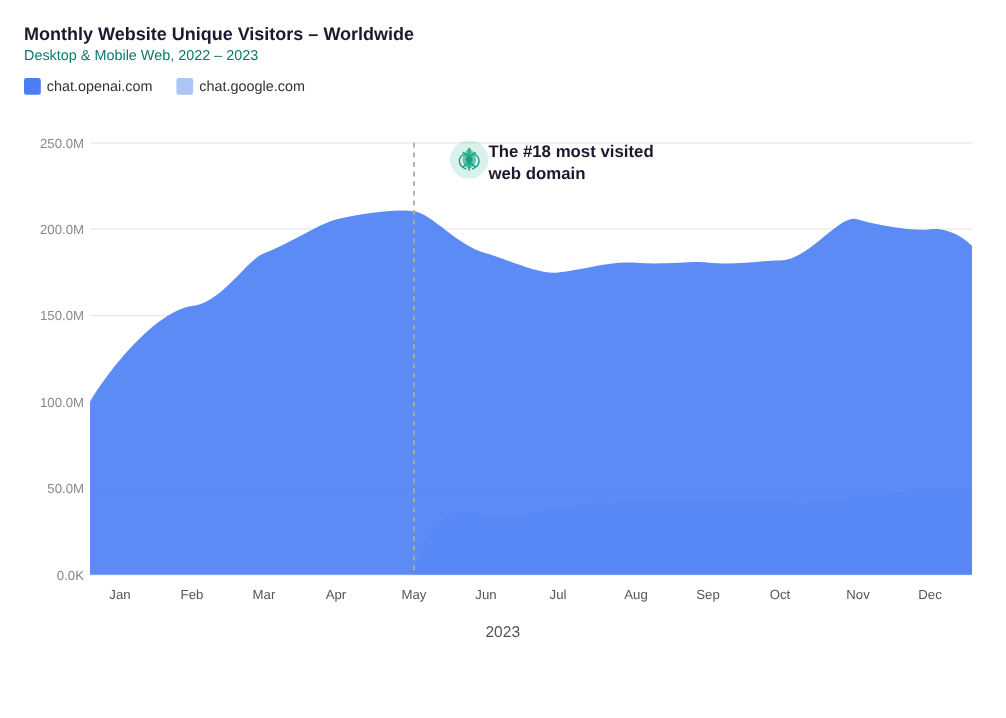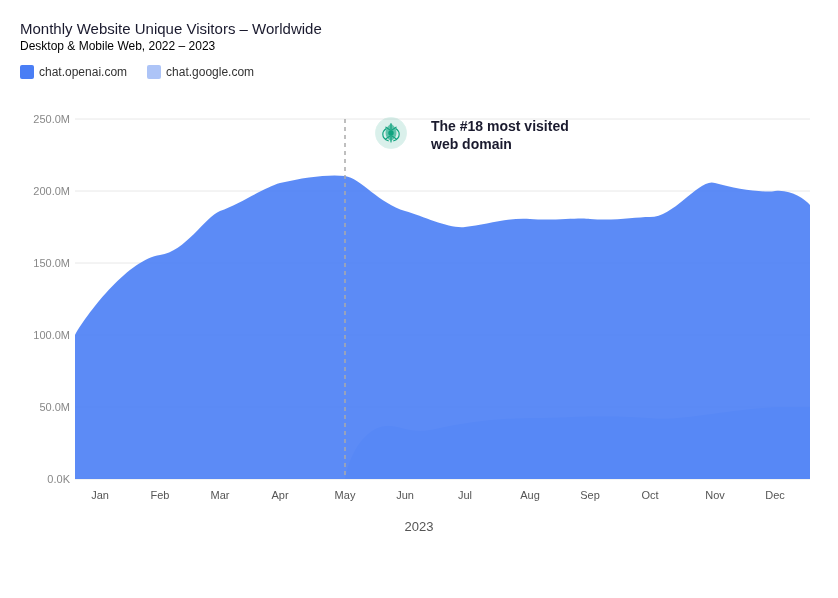--- a/index.html
+++ b/index.html
@@ -11,27 +11,27 @@
       overflow: hidden;
     }
     .chart-container {
       padding: 20px 20px 10px 20px;
       width: 838px;
       height: 598px;
       position: relative;
     }
     .chart-title {
       font-size: 15px;
-      font-weight: 400;
+      font-weight: 700;
       color: #1a1a2e;
       margin-bottom: 2px;
     }
     .chart-subtitle {
       font-size: 12px;
-      color: #000000;
+      color: #0f766e;
       margin-bottom: 12px;
     }
     .legend {
       display: flex;
       gap: 20px;
       margin-bottom: 10px;
       align-items: center;
     }
     .legend-item {
       display: flex;
@@ -59,21 +59,21 @@
       font-size: 13px;
       color: #555;
       margin-top: 0;
     }
     .annotation-box {
       position: absolute;
       top: 28px;
       left: 355px;
       display: flex;
       align-items: flex-start;
-      gap: 24px;
+      gap: 0;
     }
     .annotation-text {
       font-size: 14px;
       font-weight: 700;
       color: #1a1a2e;
       line-height: 1.3;
     }
     .openai-logo {
       width: 32px;
       height: 32px;

